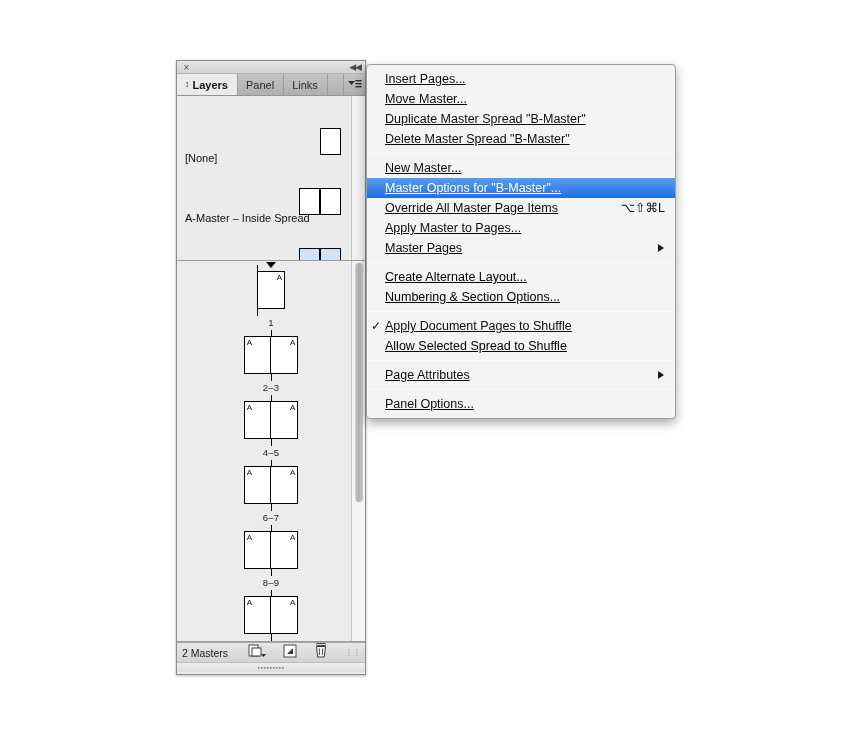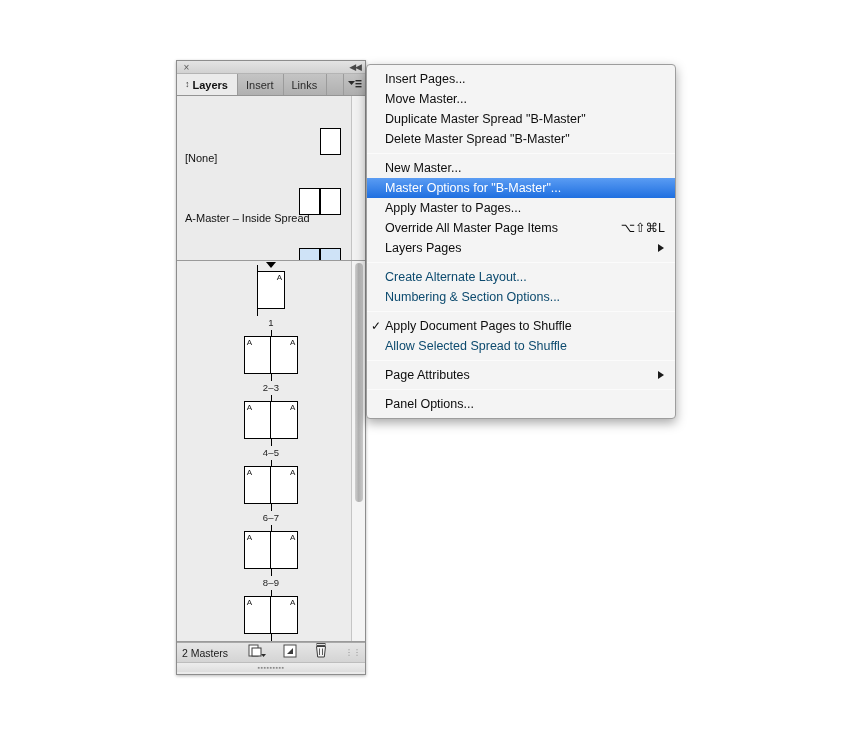--- a/index.html
+++ b/index.html
@@ -250,26 +250,27 @@
     color: #0d0d0d;
   }
   .menu-item {
     position: relative;
     height: 20px;
     line-height: 20px;
     padding-left: 18px;
     padding-right: 10px;
     white-space: nowrap;
     cursor: default;
+    text-decoration: underline;
   }
   .menu-item.highlighted {
     background: linear-gradient(to bottom, #5a9cf3 0%, #1f6fe0 100%);
     color: #ffffff;
   }
-  .menu-item.disabled { color: #0c4a6e; }
+  .menu-item.disabled { color: #000000; }
   .menu-sep {
     height: 1px;
     background: #d0d0d0;
     margin: 4px 0 4px 0;
     border-bottom: 1px solid #fbfbfb;
   }
   .menu-shortcut {
     position: absolute;
     right: 10px; top: 0;
     line-height: 20px;
@@ -304,21 +305,21 @@
       <span class="close-glyph">×</span>
       <span class="collapse-glyph">◀◀</span>
     </div>
 
     <div class="tab-row">
       <div class="tab active">
         <span class="dragdots">↕</span>
         <span>Layers</span>
       </div>
       <div class="tab">
-        <span>Insert</span>
+        <span>Panel</span>
       </div>
       <div class="tab">
         <span>Links</span>
       </div>
       <div class="tab-filler"></div>
       <div class="flyout-btn">
         <svg width="14" height="11" viewBox="0 0 14 11">
           <polygon points="0,2 7,2 3.5,6" fill="#2b2b2b"></polygon>
           <rect x="7.5" y="1" width="6" height="1.4" fill="#2b2b2b"></rect>
           <rect x="7.5" y="4" width="6" height="1.4" fill="#2b2b2b"></rect>
@@ -482,28 +483,28 @@
 
     <div class="menu-sep"></div>
 
     <div class="menu-item">
       <span>New Master...</span>
     </div>
     <div class="menu-item highlighted">
       <span>Master Options for "B-Master"...</span>
     </div>
     <div class="menu-item">
-      <span>Apply Master to Pages...</span>
-    </div>
-    <div class="menu-item">
       <span>Override All Master Page Items</span>
       <span class="menu-shortcut">⌥⇧⌘L</span>
     </div>
     <div class="menu-item">
-      <span>Layers Pages</span>
+      <span>Apply Master to Pages...</span>
+    </div>
+    <div class="menu-item">
+      <span>Master Pages</span>
       <span class="submenu-arrow"></span>
     </div>
 
     <div class="menu-sep"></div>
 
     <div class="menu-item disabled">
       <span>Create Alternate Layout...</span>
     </div>
     <div class="menu-item disabled">
       <span>Numbering &amp; Section Options...</span>

